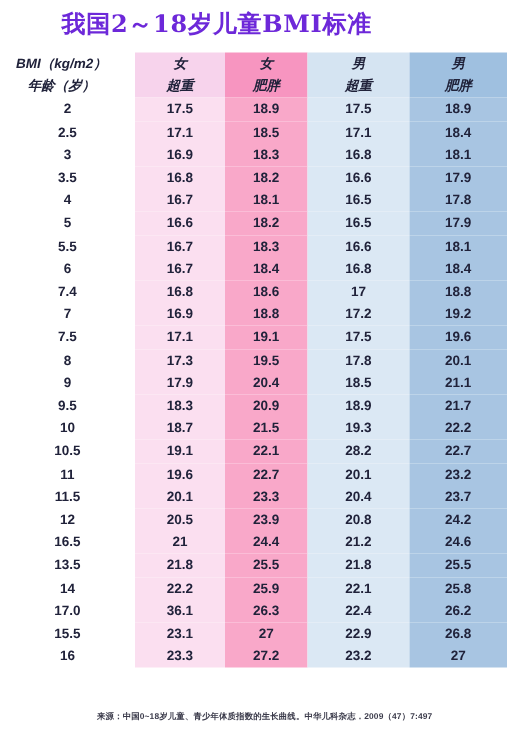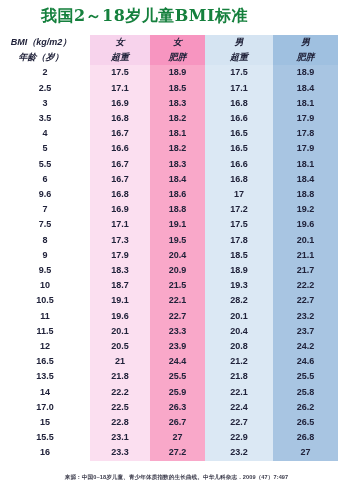--- a/index.html
+++ b/index.html
@@ -7,21 +7,21 @@
     width:353px;height:500px;
     background:#ffffff;
     font-family:"Liberation Sans","DejaVu Sans",sans-serif;
     overflow:hidden;
   }
   #page{position:relative;width:353px;height:500px;}
 
   .title{
     position:absolute;left:0;top:6px;width:289px;
     text-align:center;
-    font-size:16px;font-weight:bold;color:#15803d;
+    font-size:16px;font-weight:bold;color:#6d28d9;
     letter-spacing:0.5px;
     font-family:"DejaVu Serif","Liberation Serif",serif;
   }
 
   table.bmi{
     position:absolute;left:0;top:35px;
     width:353px;
     border-collapse:collapse;
     table-layout:fixed;
   }
@@ -171,21 +171,21 @@
         </tr>
         <tr>
           <td class="agecell">6</td>
           <td class="col1">16.7</td>
           <td class="col2">18.4</td>
           <td class="col3">16.8</td>
           <td class="col4">18.4</td>
           <td class="colpad"></td>
         </tr>
         <tr>
-          <td class="agecell">9.6</td>
+          <td class="agecell">7.4</td>
           <td class="col1">16.8</td>
           <td class="col2">18.6</td>
           <td class="col3">17</td>
           <td class="col4">18.8</td>
           <td class="colpad"></td>
         </tr>
         <tr>
           <td class="agecell">7</td>
           <td class="col1">16.9</td>
           <td class="col2">18.8</td>
@@ -284,32 +284,24 @@
         <tr>
           <td class="agecell">14</td>
           <td class="col1">22.2</td>
           <td class="col2">25.9</td>
           <td class="col3">22.1</td>
           <td class="col4">25.8</td>
           <td class="colpad"></td>
         </tr>
         <tr>
           <td class="agecell">17.0</td>
-          <td class="col1">22.5</td>
+          <td class="col1">36.1</td>
           <td class="col2">26.3</td>
           <td class="col3">22.4</td>
           <td class="col4">26.2</td>
-          <td class="colpad"></td>
-        </tr>
-        <tr>
-          <td class="agecell">15</td>
-          <td class="col1">22.8</td>
-          <td class="col2">26.7</td>
-          <td class="col3">22.7</td>
-          <td class="col4">26.5</td>
           <td class="colpad"></td>
         </tr>
         <tr>
           <td class="agecell">15.5</td>
           <td class="col1">23.1</td>
           <td class="col2">27</td>
           <td class="col3">22.9</td>
           <td class="col4">26.8</td>
           <td class="colpad"></td>
         </tr>

